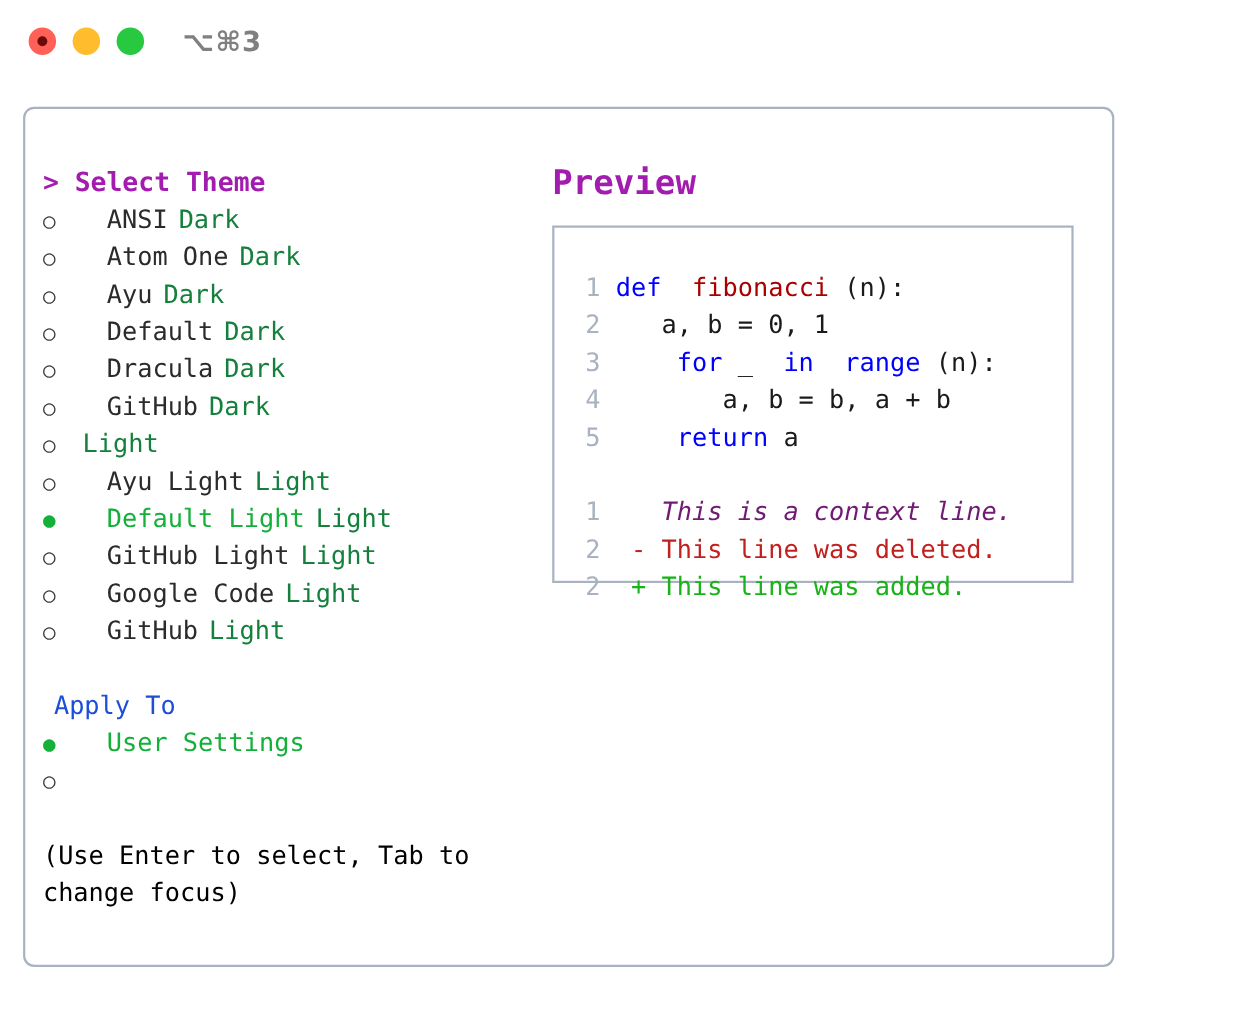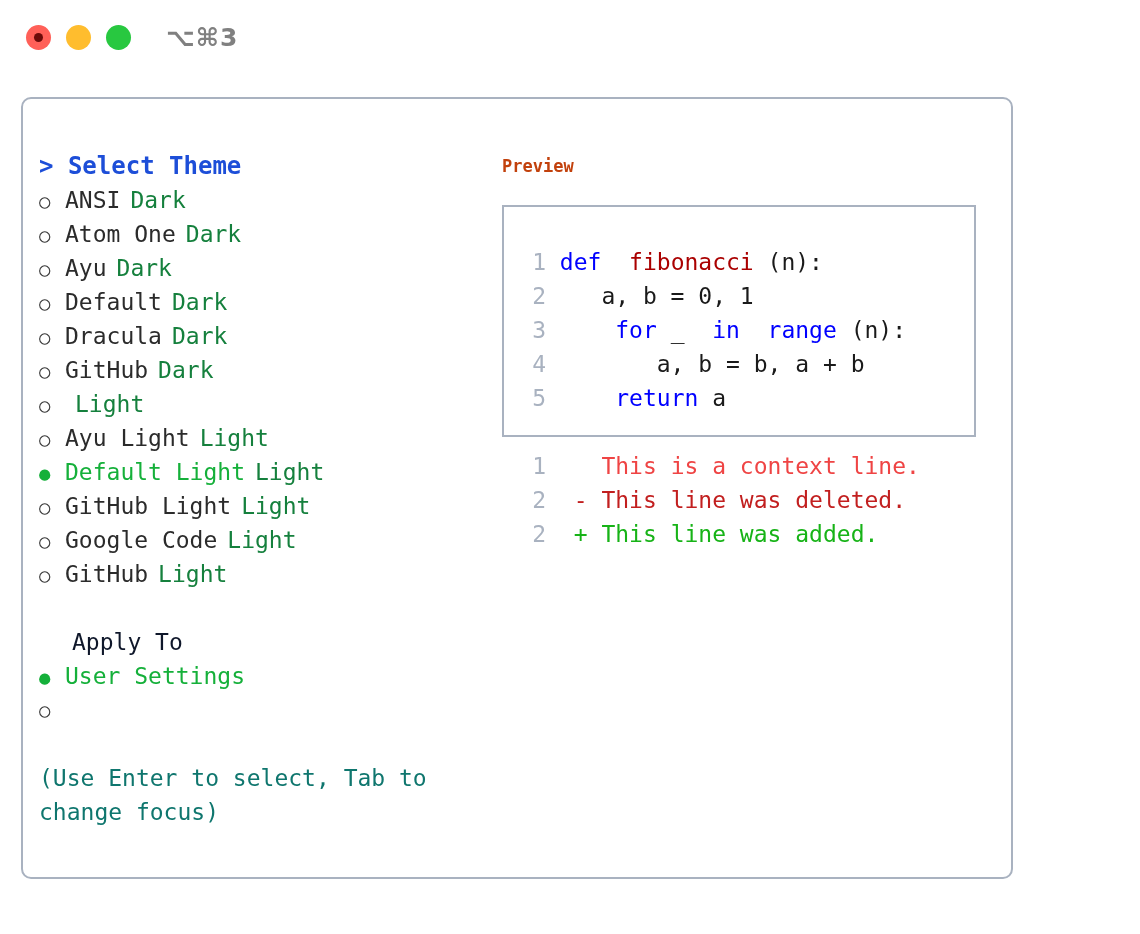--- a/index.html
+++ b/index.html
@@ -83,83 +83,83 @@
   
   .left-col {
     position: absolute;
     left: 16px;
     top: 50px;
     width: 450px;
   }
   .section-head {
     font-size: 24px;
     font-weight: 700;
-    color: #1d4ed8;
+    color: #a21caf;
     line-height: 34px;
     white-space: pre;
   }
   .list { margin: 0; padding: 0; }
   .row {
     display: flex;
     align-items: baseline;
     line-height: 34px;
     height: 34px;
     font-size: 23px;
     white-space: pre;
   }
   .bullet {
     width: 26px;
     flex: 0 0 26px;
     font-size: 19px;
     color: #3b3b3b;
     line-height: 34px;
   }
   .row.selected .bullet { color: #15b03a; }
-  .label { color: #2b2b2b; }
+  .label { color: #2b2b2b; margin-left: 32px; }
   .row.selected .label { color: #15b03a; }
   .tag {
     color: #15803d;
     margin-left: 10px;
   }
 
   .applyto-head {
     font-size: 23px;
-    color: #0f172a;
-    line-height: 34px;
-    margin-left: 33px;
+    color: #1d4ed8;
+    line-height: 34px;
+    margin-left: 10px;
     white-space: pre;
   }
   .spacer-lg { height: 34px; }
   .hint {
     margin-top: 34px;
     font-size: 23px;
-    color: #0f766e;
+    color: #000000;
     line-height: 34px;
     width: 412px;
     white-space: pre-wrap;
   }
 
   
   .right-col {
     position: absolute;
     left: 479px;
     top: 50px;
     width: 490px;
   }
   .preview-head {
-    font-size: 17px;
+    font-size: 31px;
     font-weight: 700;
-    color: #c2410c;
+    color: #a21caf;
     line-height: 34px;
     white-space: pre;
   }
   .preview-box {
     margin-top: 22px;
     width: 474px;
-    height: 232px;
+    height: 325px;
     border: 2px solid #a9b2c0;
     box-sizing: border-box;
     background: #ffffff;
     position: relative;
   }
   .code {
     position: absolute;
     left: 16px;
     top: 38px;
     font-size: 23px;
@@ -169,21 +169,21 @@
   .cline { display: block; height: 34px; white-space: pre; }
   .ln {
     display: inline-block;
     width: 26px;
     text-align: right;
     color: #a9b2c0;
   }
   .tok-kw   { color: #0000ff; }
   .tok-fn   { color: #aa0000; }
   .tok-txt  { color: #1a1a1a; }
-  .tok-ctx  { color: #ef4444; }
+  .tok-ctx  { color: #701a75; font-style: italic; }
   .tok-del  { color: #c21f1f; }
   .tok-add  { color: #17b317; }
   .gap { display: block; height: 34px; }
 </style>
 </head>
 <body>
 
 <div class="window">
 
   <div class="titlebar">

